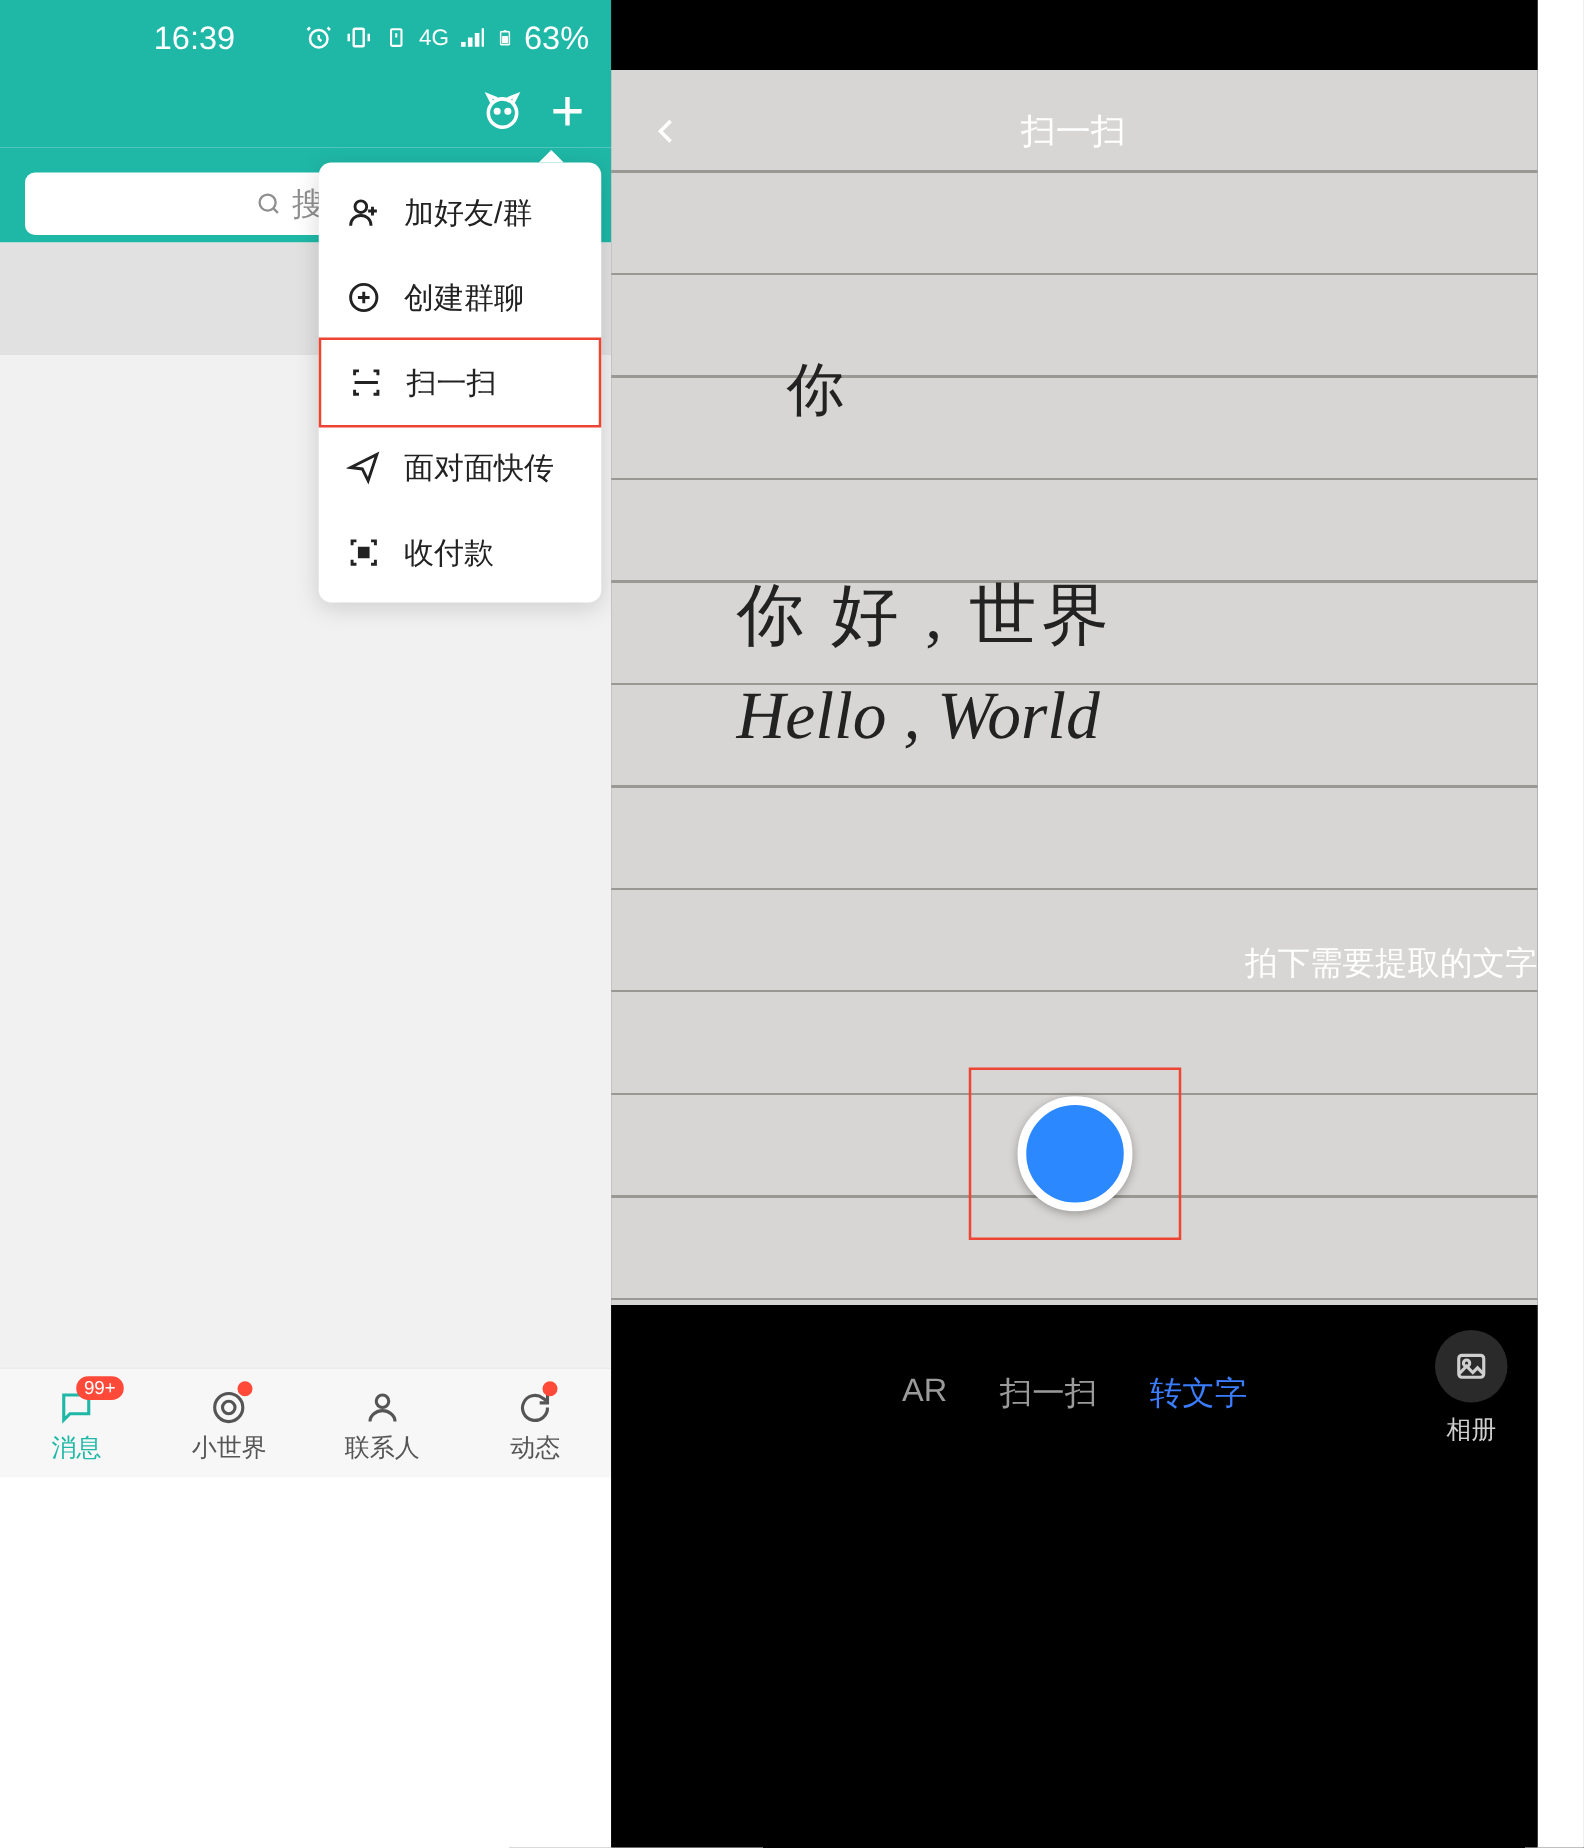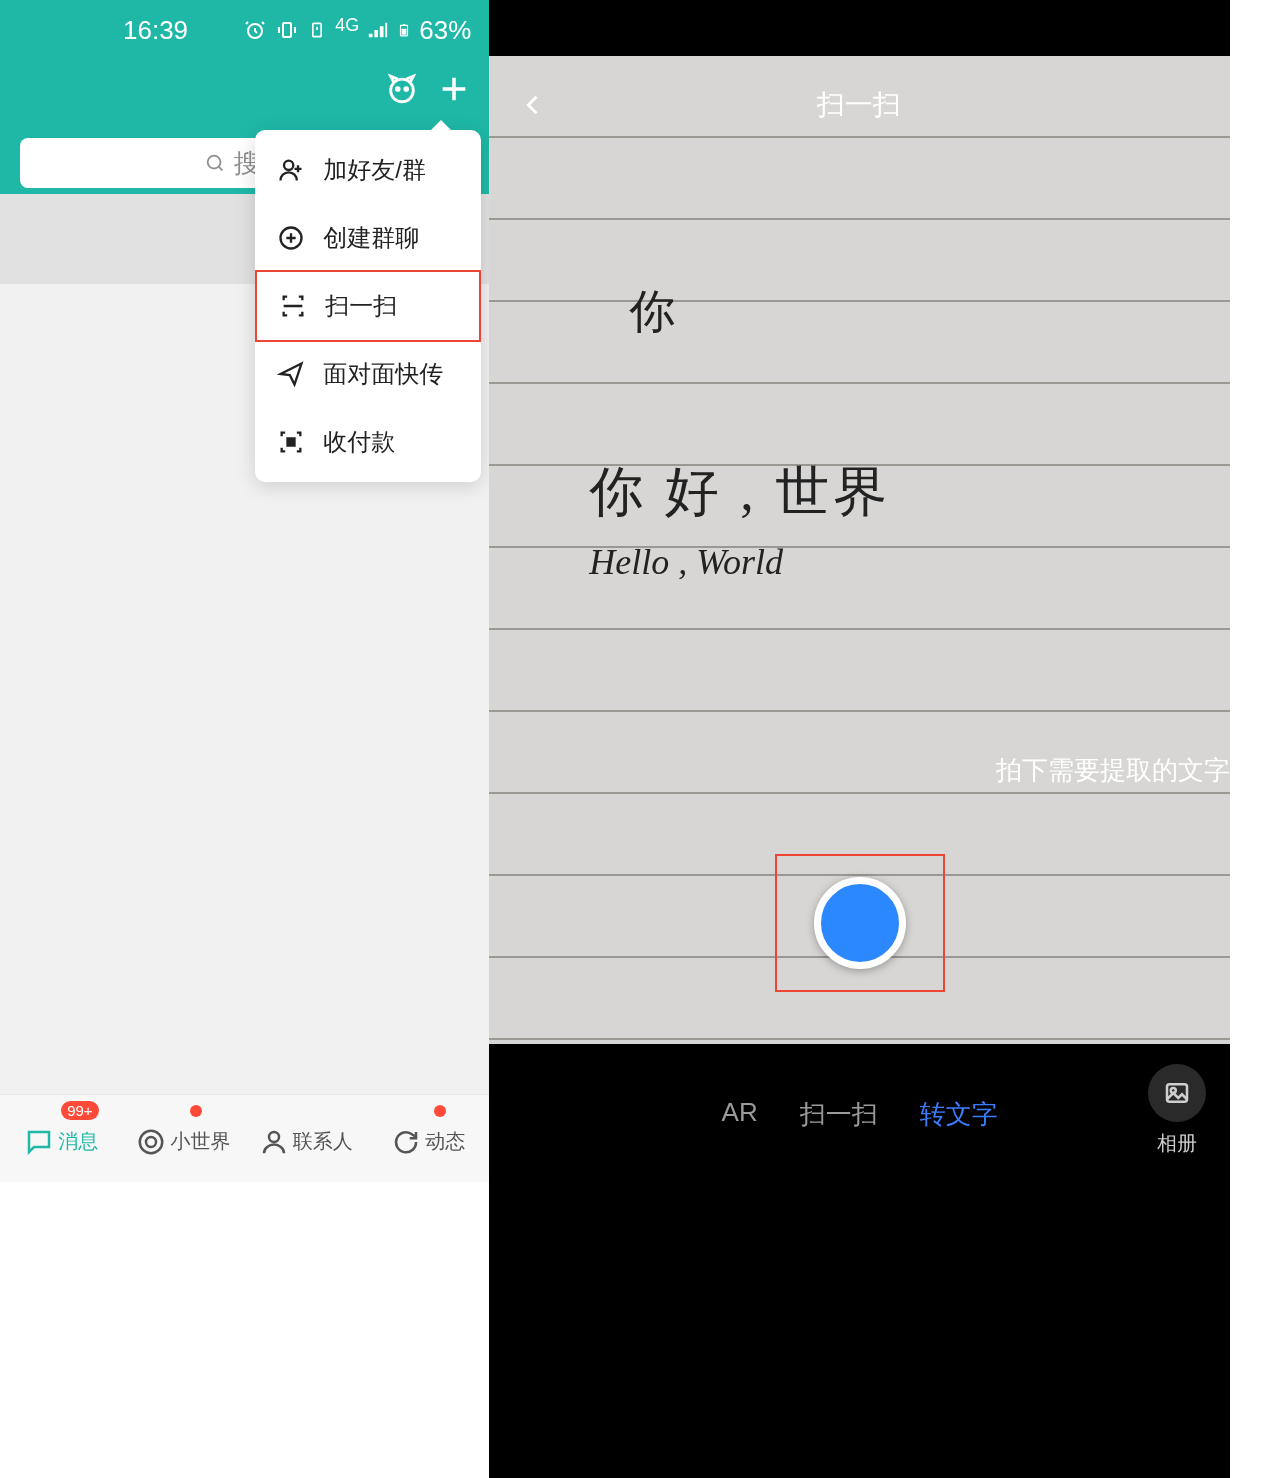--- a/index.html
+++ b/index.html
@@ -3,50 +3,50 @@
 <meta charset="utf-8">
 <style>
   * { box-sizing: border-box; margin: 0; padding: 0; }
   html, body { width: 1267px; height: 1478px; font-family: -apple-system, "Helvetica Neue", Arial, "PingFang SC", "Microsoft YaHei", sans-serif; background: #fff; }
   .container { display: flex; width: 1230px; height: 1478px; }
 
   
   .left { width: 504px; height: 1478px; position: relative; background: #f1f1f1; }
   .statusbar { height: 60px; background: #1fb8a7; color: #fff; display: flex; align-items: center; justify-content: space-between; padding: 0 18px; font-size: 26px; font-weight: 500; }
   .status-left { padding-left: 105px; }
-  .status-right { display: flex; gap: 8px; }
+  .status-right { display: flex; align-items: center; gap: 8px; }
   .ic { display: inline-flex; align-items: center; justify-content: center; }
   .topbar { height: 58px; background: #1fb8a7; display: flex; align-items: center; justify-content: flex-end; padding: 0 18px; gap: 18px; }
   .topbar svg { width: 34px; height: 34px; }
   .searchwrap { padding: 20px 20px; background: #1fb8a7; height: 76px; }
   .searchbox { background: #fff; border-radius: 8px; height: 50px; display: flex; align-items: center; justify-content: center; color: #8f8f8f; font-size: 26px; gap: 8px; }
   .greybox { background: #e1e1e1; height: 90px; }
   .mainarea { background: #f1f1f1; height: 820px; }
   .tabbar { position: absolute; bottom: 290px; left: 0; right: 0; height: 94px; background: #f7f7f7; display: flex; border-top: 1px solid #e8e8e8; }
-  .tab { flex: 1; display: flex; align-items: center; justify-content: center; gap: 4px; color: #555; font-size: 20px; position: relative; }
+  .tab { flex: 1; display: flex; flex-direction: column; align-items: center; justify-content: center; gap: 4px; color: #555; font-size: 20px; position: relative; }
   .tab.active { color: #1fb8a7; }
   .tab svg { width: 30px; height: 30px; }
   .badge { position: absolute; top: 6px; left: 50%; background: #ff4a3a; color: #fff; font-size: 15px; padding: 1px 6px; border-radius: 10px; min-width: 18px; text-align: center; }
   .dot { position: absolute; top: 10px; left: 55%; width: 12px; height: 12px; background: #ff4a3a; border-radius: 50%; }
 
   .dropdown { position: absolute; top: 130px; right: 8px; width: 226px; background: #fff; border-radius: 10px; box-shadow: 0 4px 20px rgba(0,0,0,.15); padding: 6px 0; }
   .dropdown::before { content: ""; position: absolute; top: -10px; right: 30px; border: 10px solid transparent; border-bottom-color: #fff; border-top: none; }
   .dd-item { display: flex; align-items: center; gap: 18px; padding: 18px 22px; font-size: 24px; color: #222; }
   .dd-item svg { width: 28px; height: 28px; flex-shrink: 0; }
   .dd-item.highlight { border: 2px solid #e43; margin: -2px 0; }
 
   
   .right { width: 763px; height: 1478px; background: #000; position: relative; color: #fff; display: flex; flex-direction: column; }
   .blacktop { height: 56px; background: #000; }
   .camera { flex: 1; position: relative; background: #cfcfcf; overflow: hidden; }
   .paper { position: absolute; inset: 0; background: repeating-linear-gradient(#d7d6d4, #d7d6d4 80px, #9a9893 80px, #9a9893 82px); }
   .handwriting { position: absolute; left: 0; right: 0; text-align: left; font-family: "Segoe Script","Comic Sans MS",cursive; color: #222; }
   .hw1 { top: 225px; left: 140px; font-size: 46px; }
   .hw2 { top: 400px; left: 100px; font-size: 54px; letter-spacing: 4px; }
-  .hw3 { top: 485px; left: 100px; font-size: 36px; font-style: italic; }
+  .hw3 { top: 485px; left: 100px; font-size: 54px; font-style: italic; }
   .camhdr { position: absolute; top: 30px; left: 0; right: 0; display: flex; align-items: center; padding: 0 30px; }
   .camtitle { flex: 1; text-align: center; font-size: 28px; color: #fff; padding-right: 30px; }
   .hint { position: absolute; bottom: 256px; left: 0; right: 0; text-align: right; color: #fff; font-size: 26px; margin-top: 15px; }
   .shutterwrap { position: absolute; bottom: 52px; left: 50%; transform: translateX(-50%); width: 170px; height: 138px; border: 2px solid #e43; display: flex; align-items: center; justify-content: center; }
   .shutter { width: 92px; height: 92px; border-radius: 50%; background: #2b88ff; border: 7px solid #fff; box-shadow: 0 2px 8px rgba(0,0,0,.3); }
   .bottombar { height: 140px; background: #000; display: flex; align-items: center; position: relative; }
   .modes { flex: 1; display: flex; justify-content: center; gap: 42px; font-size: 26px; }
   .mode { color: #9a9a9a; }
   .mode.active { color: #3a7dff; }
   .album { position: absolute; right: 24px; top: 20px; text-align: center; color: #cfcfcf; font-size: 20px; }

